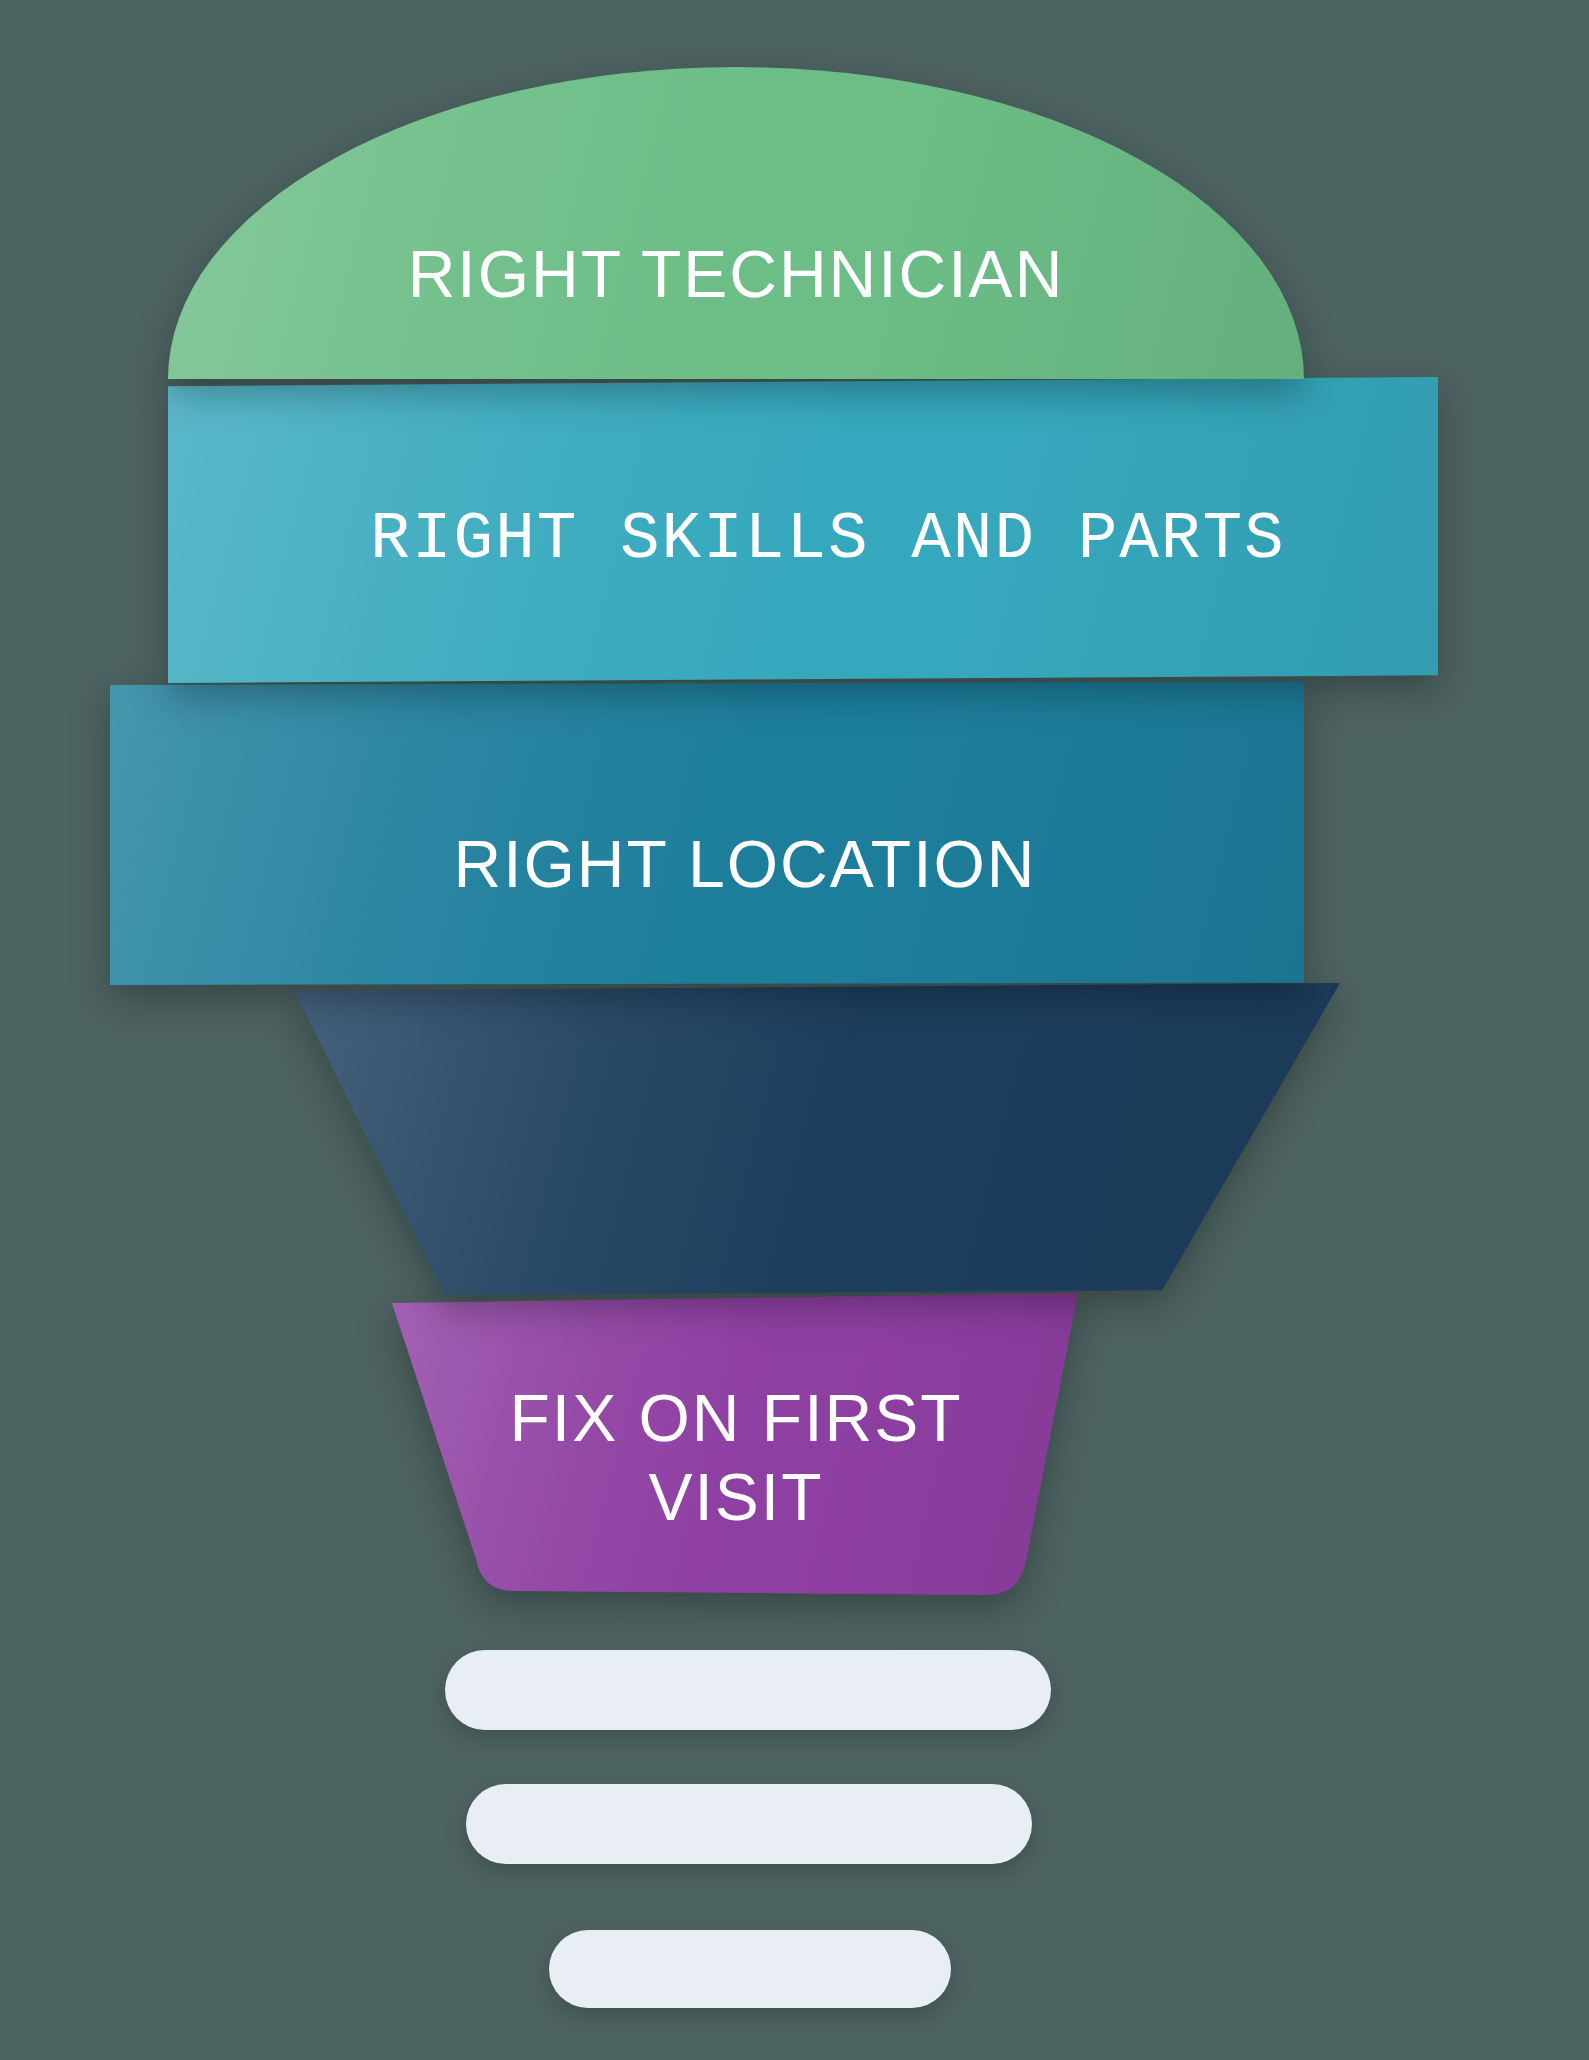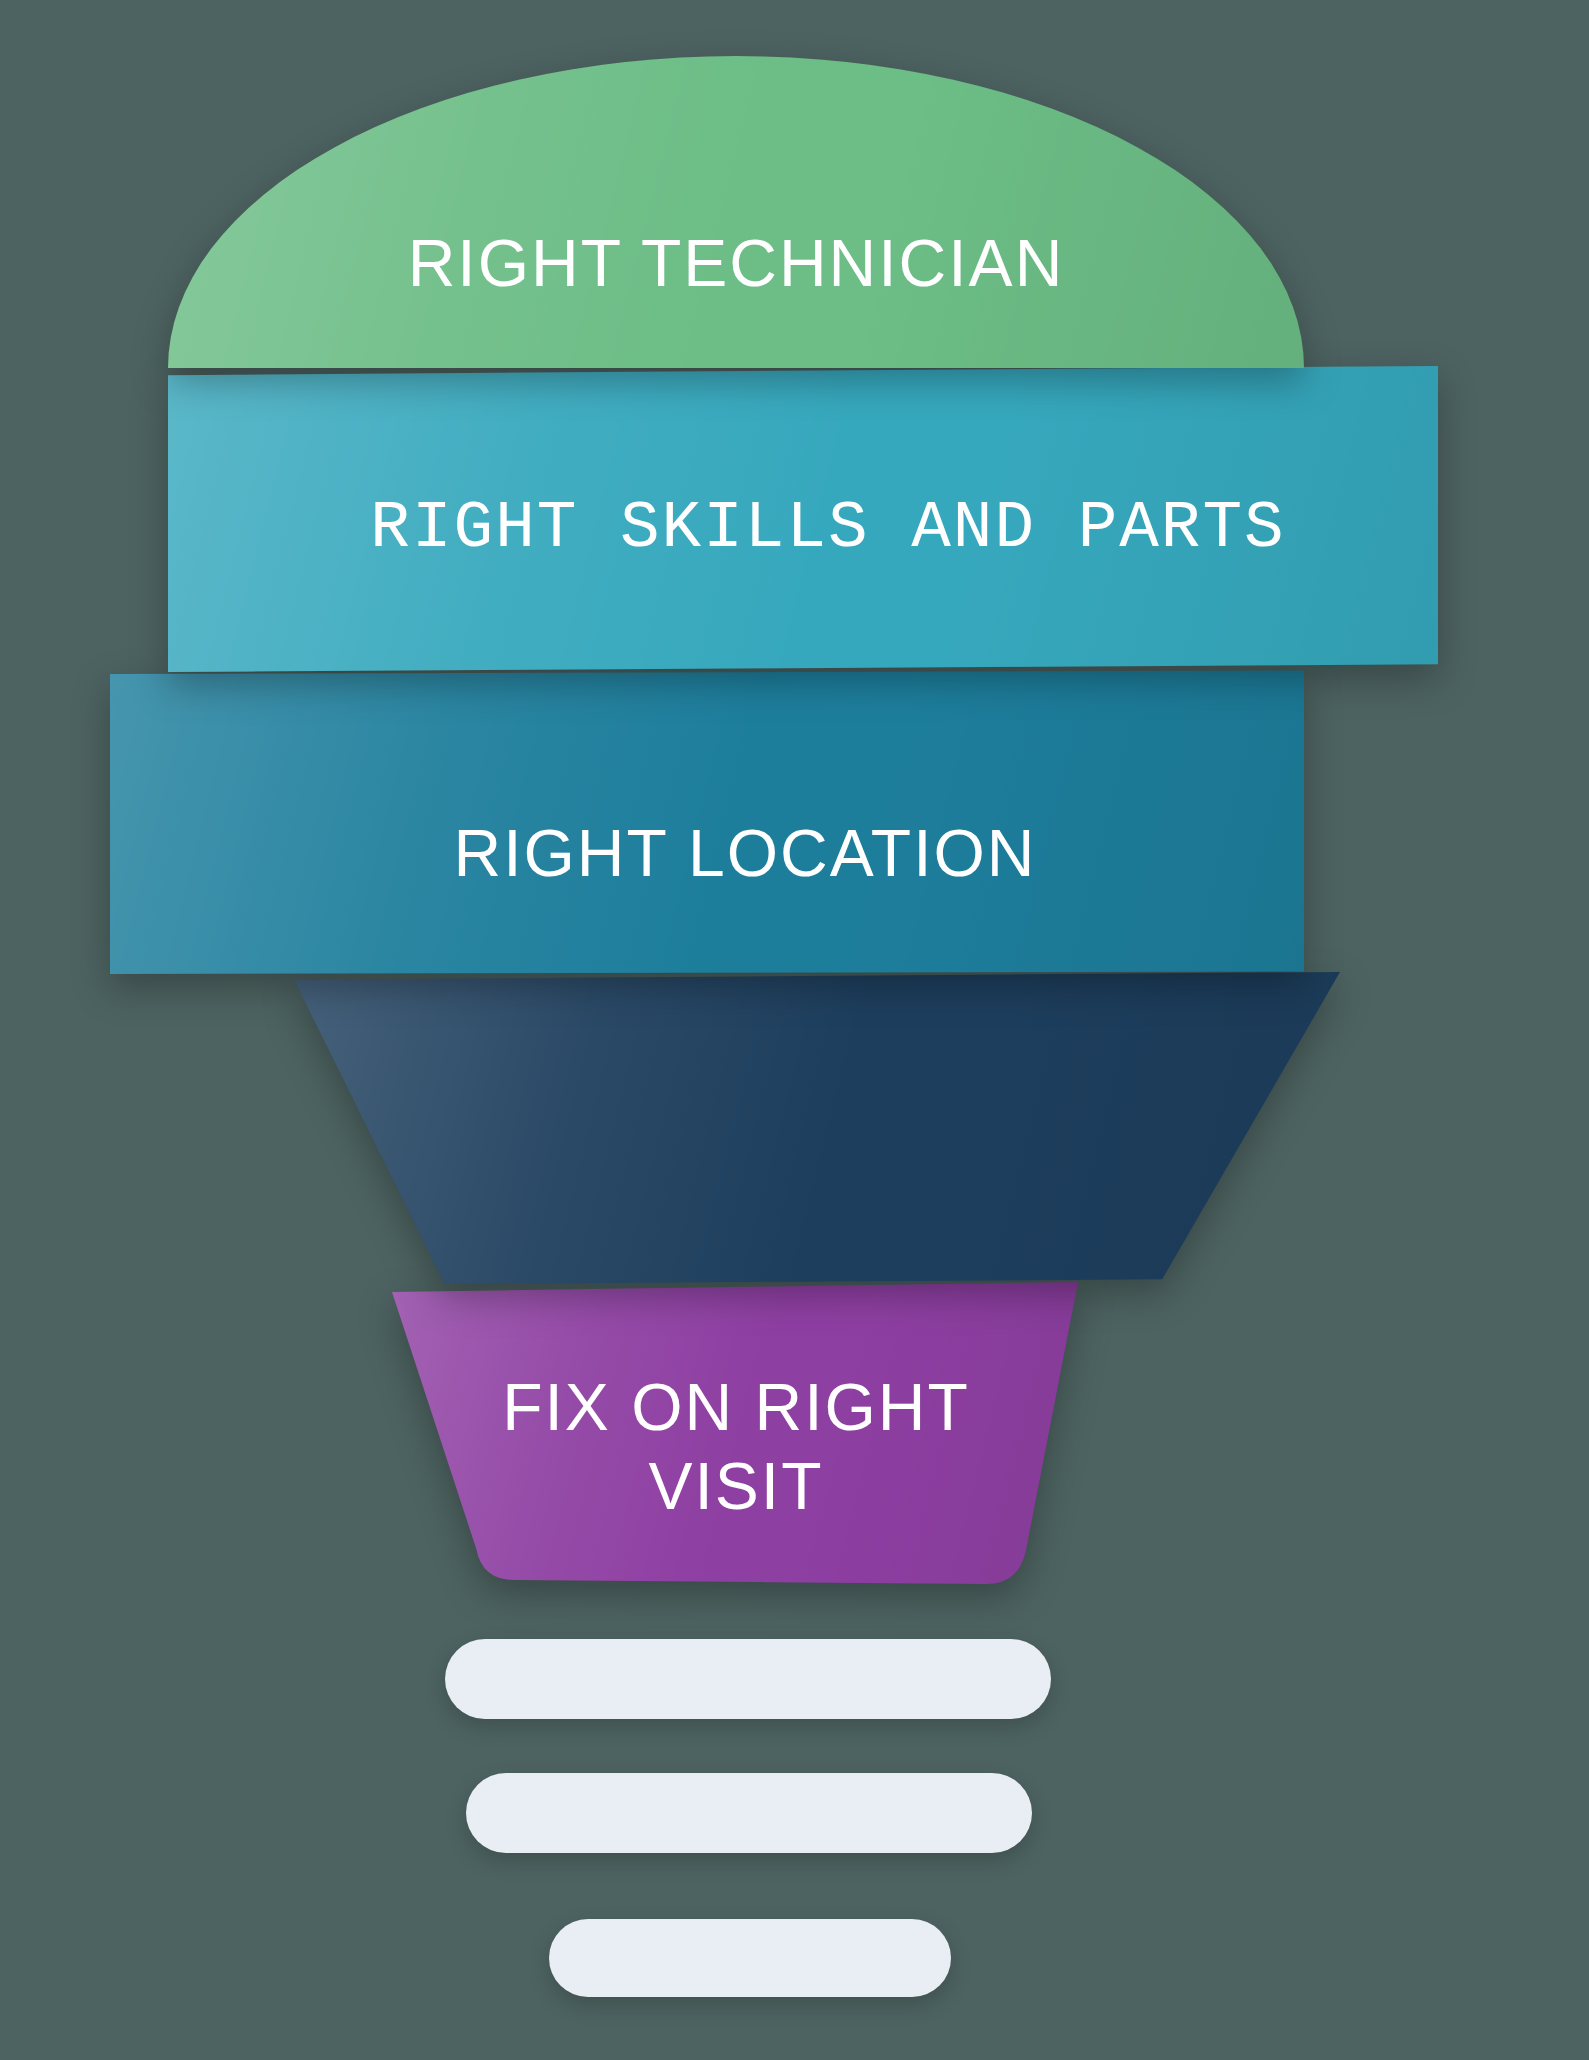--- a/index.html
+++ b/index.html
@@ -5,21 +5,21 @@
 <style>
   html, body { margin: 0; padding: 0; }
   body {
     width: 1589px;
     height: 2060px;
     background: var(--bg, #4d6361);
     font-family: "Liberation Sans", sans-serif;
     position: relative;
     overflow: hidden;
   }
-  .stage { position: absolute; inset: 0; }
+  .stage { position: absolute; inset: 0; margin-top: 11px; }
 
   
   .wrap { position: absolute; filter: drop-shadow(0 14px 18px rgba(0,0,0,.28)); }
   .shape {
     width: 100%; height: 100%;
     background-image:
       linear-gradient(104deg, rgba(255,255,255,.18) 0%, rgba(255,255,255,.06) 28%, rgba(255,255,255,0) 52%),
       linear-gradient(284deg, rgba(0,0,0,.07) 0%, rgba(0,0,0,0) 38%);
   }
 
@@ -89,19 +89,19 @@
     <div class="shape s-b4"></div>
   </div>
 
   <div class="wrap w-b5">
     <div class="shape s-b5"></div>
   </div>
 
   <div class="label l1">RIGHT TECHNICIAN</div>
   <div class="label l2">RIGHT SKILLS AND PARTS</div>
   <div class="label l3">RIGHT LOCATION</div>
-  <div class="label l5">FIX ON RIGHT VISIT</div>
+  <div class="label l5">FIX ON FIRST VISIT</div>
 
   <div class="bar bar-1"></div>
   <div class="bar bar-2"></div>
   <div class="bar bar-3"></div>
 
 </main>
 
 </body></html>

